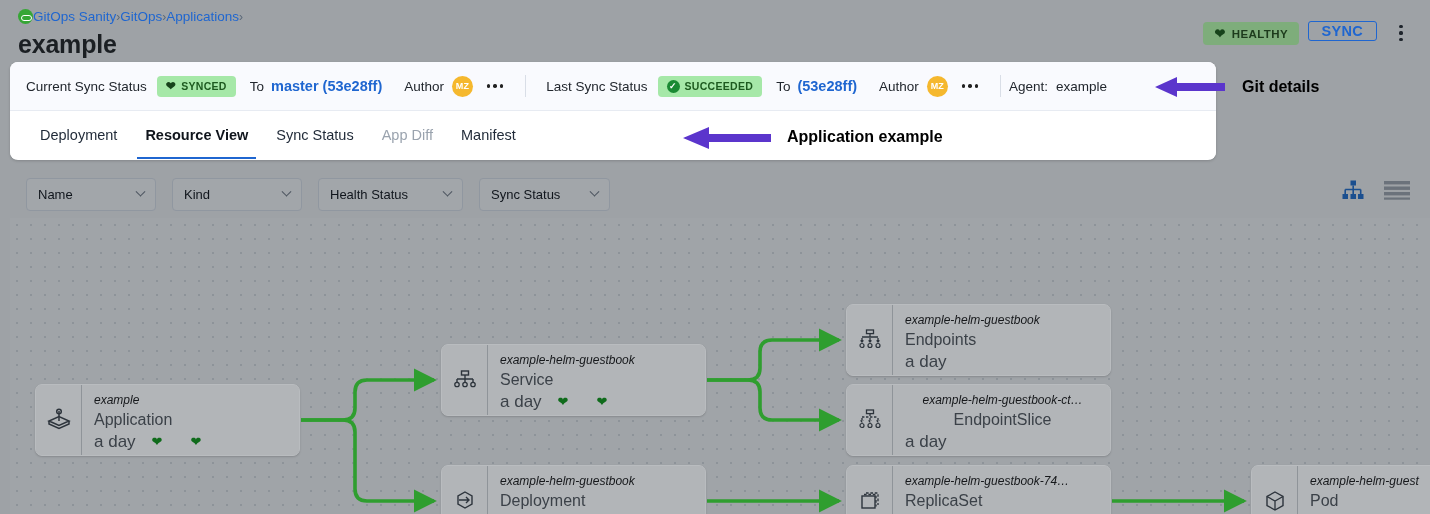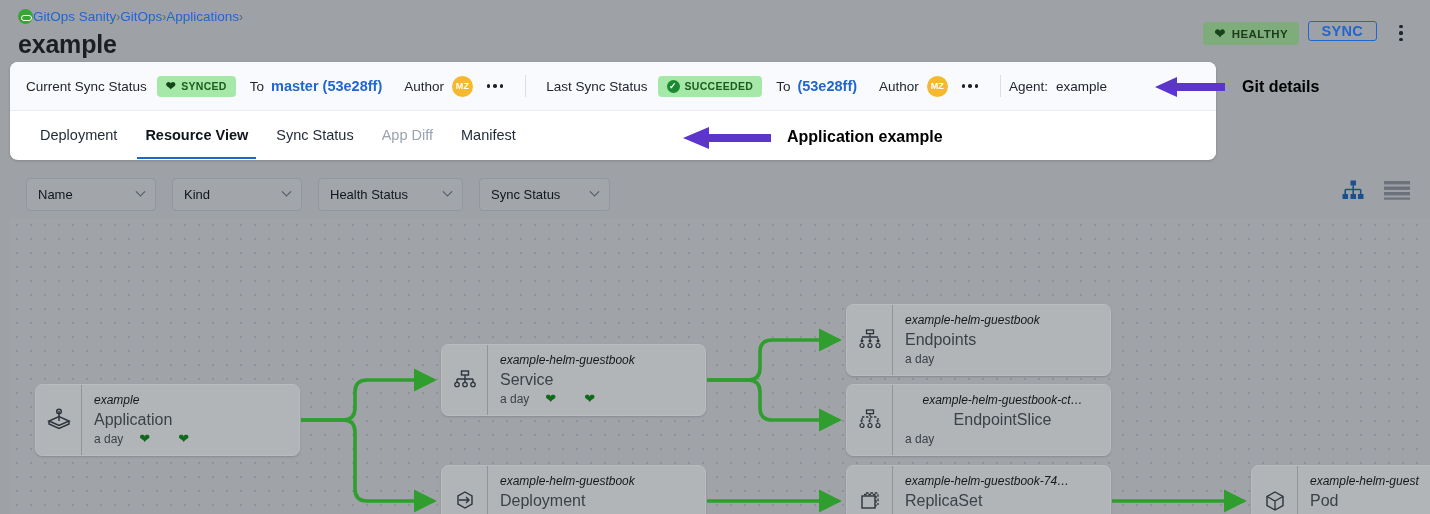--- a/index.html
+++ b/index.html
@@ -161,21 +161,21 @@
     width: 46px; flex: 0 0 46px; display: flex; align-items: center; justify-content: center;
     border-right: 1px solid #8f9499;
   }
   .node-body { flex: 1; padding: 9px 10px 0 12px; overflow: hidden; }
   .node-title {
     font-size: 12px; color: #16181b; line-height: 1.05;
     white-space: nowrap; overflow: hidden; font-style: italic;
   }
   .node-kind { font-size: 16px; color: #3b4148; margin-top: 4px; }
   .node-meta { display: flex; align-items: center; gap: 0; margin-top: 3px; }
-  .node-age { font-size: 12px; color: #3b4148; }
+  .node-age { font-size: 17px; color: #3b4148; }
   .node-heart { color: #0f6b1b; font-size: 13px; line-height: 1; }
 
   svg.edges { position: absolute; left: 0; top: 0; width: 1420px; height: 296px; pointer-events: none; }
 </style>
 </head>
 <body>
 
 <div id="app">
 
   <div class="breadcrumb">

